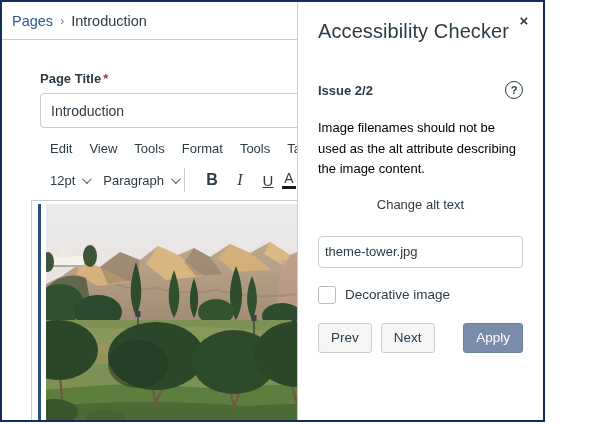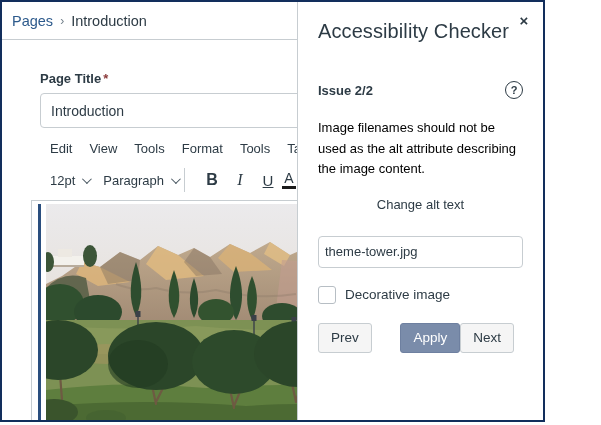--- a/index.html
+++ b/index.html
@@ -392,18 +392,18 @@
     <div class="alt-label">Change alt text</div>
     <input class="alt-input" type="text" value="theme-tower.jpg" style="">
 
     <div class="checkbox-row">
       <span class="checkbox"></span>
       <span class="checkbox-label">Decorative image</span>
     </div>
 
     <div class="button-row">
       <button class="btn btn-secondary">Prev</button>
+      <button class="btn btn-secondary">Next</button>
       <button class="btn btn-apply">Apply</button>
-      <button class="btn btn-secondary">Next</button>
     </div>
   </div>
 
 </div>
 
 </body></html>

